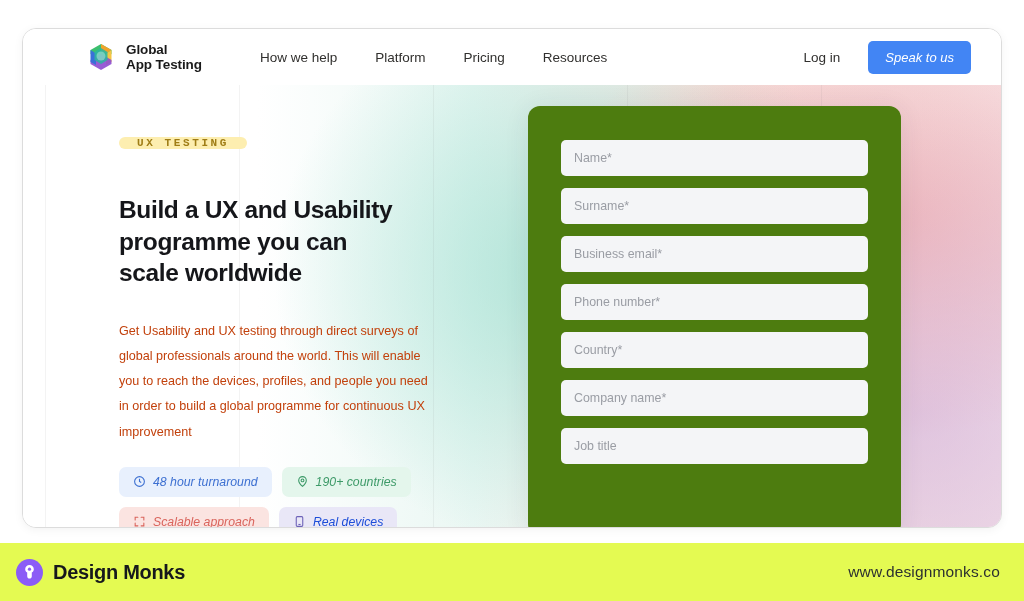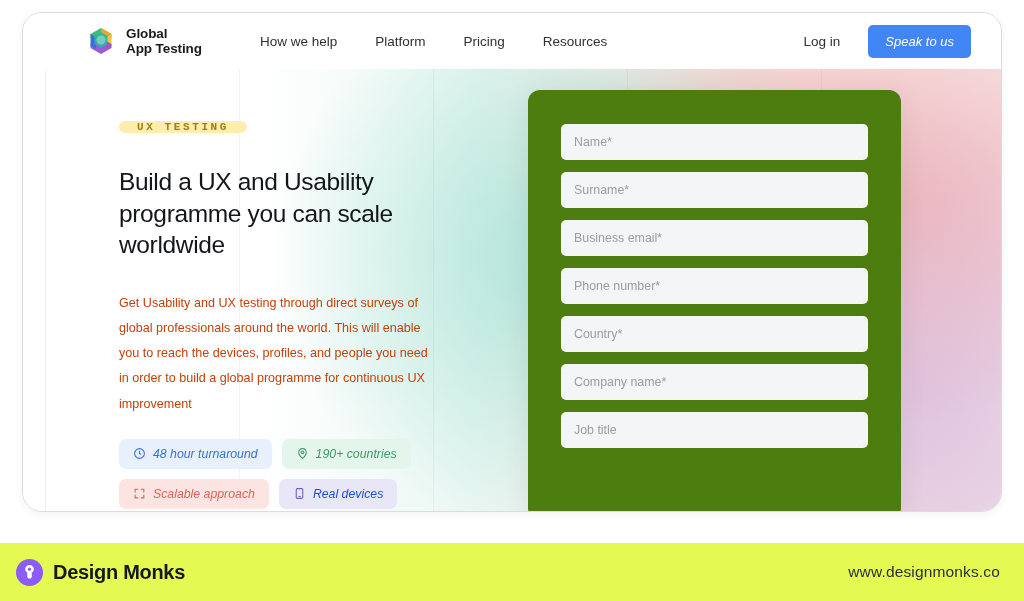--- a/index.html
+++ b/index.html
@@ -13,26 +13,26 @@
   body {
     font-family: "Liberation Sans", sans-serif;
     background: #ffffff;
     position: relative;
   }
 
   
   .browser-frame {
     position: absolute;
     left: 22px;
-    top: 12px;
+    top: 28px;
     width: 980px;
     height: 500px;
     background: #ffffff;
     border: 1px solid #dcdcdc;
-    border-radius: 20px;
+    border-radius: 14px;
     overflow: hidden;
     box-shadow: 0 2px 10px rgba(0,0,0,0.05);
   }
 
   
   .site-header {
     position: relative;
     height: 56px;
     background: #ffffff;
     display: flex;
@@ -146,24 +146,24 @@
     color: #a07d16;
     font-size: 11px;
     font-weight: 700;
     letter-spacing: 2.6px;
     padding: 0 18px;
     border-radius: 20px;
     font-family: "Liberation Mono", monospace;
   }
 
   .hero-title {
-    margin-top: 32px;
+    margin-top: 44px;
     font-size: 24.5px;
     line-height: 1.29;
-    font-weight: 400;
+    font-weight: 700;
     color: #15161a;
     letter-spacing: -0.35px;
     max-width: 290px;
   }
 
   .hero-desc {
     margin-top: 30px;
     font-size: 12.6px;
     line-height: 2.0;
     color: #c2410c;

